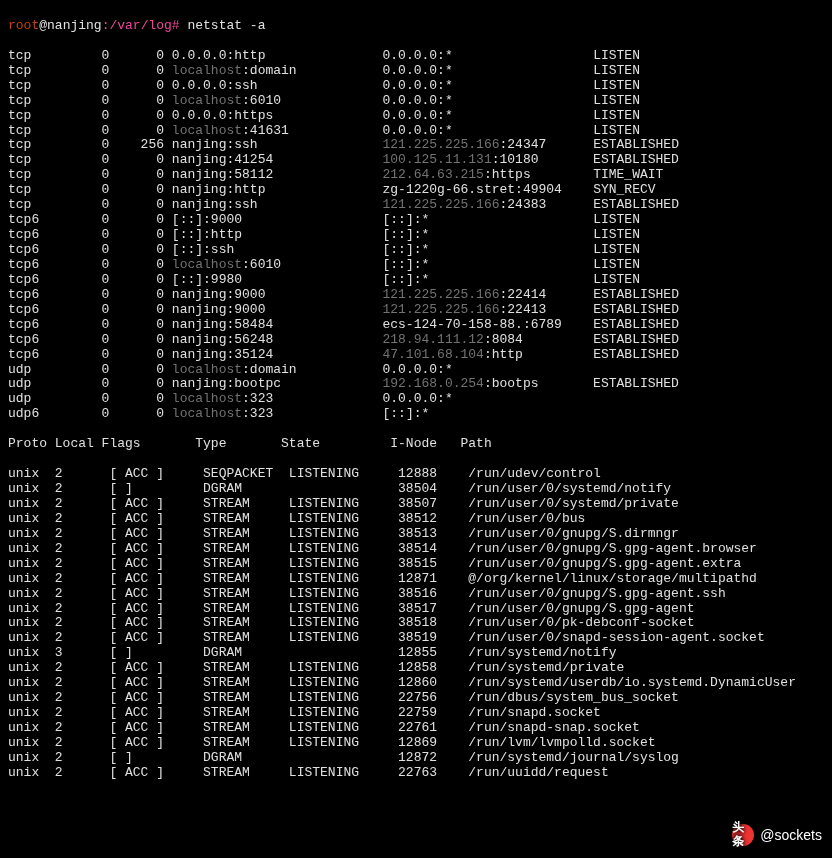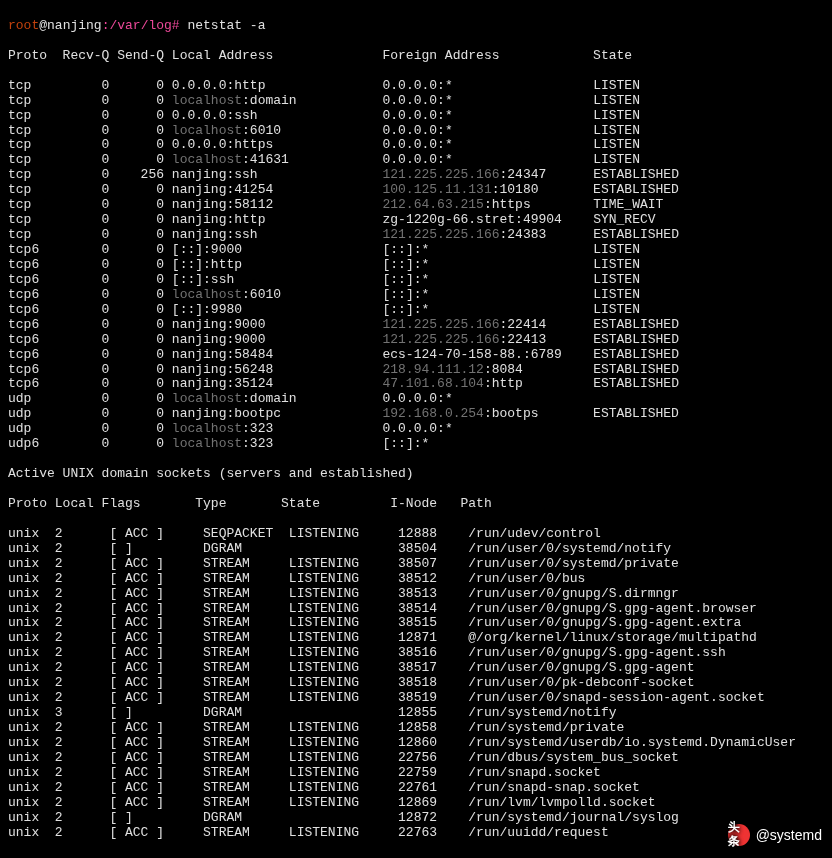--- a/index.html
+++ b/index.html
@@ -39,23 +39,21 @@
     width: 22px; height: 22px; border-radius: 50%;
     background: #e33; display: inline-flex; align-items: center;
     justify-content: center; font-size: 12px; font-weight: bold; font-family: Liberation Serif, serif;
   }
 </style>
 </head>
 <body>
 
 <div class="terminal">
 <div class="prompt"><span class="user">root</span><span>@</span><span class="host">nanjing</span><span class="path">:/var/log#</span><span> netstat -a</span></div>
-<div id="inet-header" class="row">Proto  Recv-Q Send-Q Local Address              Foreign Address            State</div>
 <div id="inet-body"><div class="row">tcp         0      0 <span><span>0.0.0.0:http</span>               </span><span><span>0.0.0.0:*</span>                  </span>LISTEN</div><div class="row">tcp         0      0 <span><span class="magenta">localhost</span><span>:domain</span>           </span><span><span>0.0.0.0:*</span>                  </span>LISTEN</div><div class="row">tcp         0      0 <span><span>0.0.0.0:ssh</span>                </span><span><span>0.0.0.0:*</span>                  </span>LISTEN</div><div class="row">tcp         0      0 <span><span class="magenta">localhost</span><span>:6010</span>             </span><span><span>0.0.0.0:*</span>                  </span>LISTEN</div><div class="row">tcp         0      0 <span><span>0.0.0.0:https</span>              </span><span><span>0.0.0.0:*</span>                  </span>LISTEN</div><div class="row">tcp         0      0 <span><span class="magenta">localhost</span><span>:41631</span>            </span><span><span>0.0.0.0:*</span>                  </span>LISTEN</div><div class="row">tcp         0    256 <span><span>nanjing:ssh</span>                </span><span><span class="magenta">121.225.225.166</span><span>:24347</span>      </span>ESTABLISHED</div><div class="row">tcp         0      0 <span><span>nanjing:41254</span>              </span><span><span class="magenta">100.125.11.131</span><span>:10180</span>       </span>ESTABLISHED</div><div class="row">tcp         0      0 <span><span>nanjing:58112</span>              </span><span><span class="magenta">212.64.63.215</span><span>:https</span>        </span>TIME_WAIT</div><div class="row">tcp         0      0 <span><span>nanjing:http</span>               </span><span><span>zg-1220g-66.stret:49904</span>    </span>SYN_RECV</div><div class="row">tcp         0      0 <span><span>nanjing:ssh</span>                </span><span><span class="magenta">121.225.225.166</span><span>:24383</span>      </span>ESTABLISHED</div><div class="row">tcp6        0      0 <span><span>[::]:9000</span>                  </span><span><span>[::]:*</span>                     </span>LISTEN</div><div class="row">tcp6        0      0 <span><span>[::]:http</span>                  </span><span><span>[::]:*</span>                     </span>LISTEN</div><div class="row">tcp6        0      0 <span><span>[::]:ssh</span>                   </span><span><span>[::]:*</span>                     </span>LISTEN</div><div class="row">tcp6        0      0 <span><span class="magenta">localhost</span><span>:6010</span>             </span><span><span>[::]:*</span>                     </span>LISTEN</div><div class="row">tcp6        0      0 <span><span>[::]:9980</span>                  </span><span><span>[::]:*</span>                     </span>LISTEN</div><div class="row">tcp6        0      0 <span><span>nanjing:9000</span>               </span><span><span class="magenta">121.225.225.166</span><span>:22414</span>      </span>ESTABLISHED</div><div class="row">tcp6        0      0 <span><span>nanjing:9000</span>               </span><span><span class="magenta">121.225.225.166</span><span>:22413</span>      </span>ESTABLISHED</div><div class="row">tcp6        0      0 <span><span>nanjing:58484</span>              </span><span><span>ecs-124-70-158-88.:6789</span>    </span>ESTABLISHED</div><div class="row">tcp6        0      0 <span><span>nanjing:56248</span>              </span><span><span class="magenta">218.94.111.12</span><span>:8084</span>         </span>ESTABLISHED</div><div class="row">tcp6        0      0 <span><span>nanjing:35124</span>              </span><span><span class="magenta">47.101.68.104</span><span>:http</span>         </span>ESTABLISHED</div><div class="row">udp         0      0 <span><span class="magenta">localhost</span><span>:domain</span>           </span><span><span>0.0.0.0:*</span>                  </span></div><div class="row">udp         0      0 <span><span>nanjing:bootpc</span>             </span><span><span class="magenta">192.168.0.254</span><span>:bootps</span>       </span>ESTABLISHED</div><div class="row">udp         0      0 <span><span class="magenta">localhost</span><span>:323</span>              </span><span><span>0.0.0.0:*</span>                  </span></div><div class="row">udp6        0      0 <span><span class="magenta">localhost</span><span>:323</span>              </span><span><span>[::]:*</span>                     </span></div></div>
-<div>Active UNIX domain sockets (servers and established)</div>
 <div id="unix-header" class="row">Proto Local Flags       Type       State         I-Node   Path</div>
 <div id="unix-body"><div class="row">unix  2      [ ACC ]     SEQPACKET  LISTENING     12888    /run/udev/control</div><div class="row">unix  2      [ ]         DGRAM                    38504    /run/user/0/systemd/notify</div><div class="row">unix  2      [ ACC ]     STREAM     LISTENING     38507    /run/user/0/systemd/private</div><div class="row">unix  2      [ ACC ]     STREAM     LISTENING     38512    /run/user/0/bus</div><div class="row">unix  2      [ ACC ]     STREAM     LISTENING     38513    /run/user/0/gnupg/S.dirmngr</div><div class="row">unix  2      [ ACC ]     STREAM     LISTENING     38514    /run/user/0/gnupg/S.gpg-agent.browser</div><div class="row">unix  2      [ ACC ]     STREAM     LISTENING     38515    /run/user/0/gnupg/S.gpg-agent.extra</div><div class="row">unix  2      [ ACC ]     STREAM     LISTENING     12871    @/org/kernel/linux/storage/multipathd</div><div class="row">unix  2      [ ACC ]     STREAM     LISTENING     38516    /run/user/0/gnupg/S.gpg-agent.ssh</div><div class="row">unix  2      [ ACC ]     STREAM     LISTENING     38517    /run/user/0/gnupg/S.gpg-agent</div><div class="row">unix  2      [ ACC ]     STREAM     LISTENING     38518    /run/user/0/pk-debconf-socket</div><div class="row">unix  2      [ ACC ]     STREAM     LISTENING     38519    /run/user/0/snapd-session-agent.socket</div><div class="row">unix  3      [ ]         DGRAM                    12855    /run/systemd/notify</div><div class="row">unix  2      [ ACC ]     STREAM     LISTENING     12858    /run/systemd/private</div><div class="row">unix  2      [ ACC ]     STREAM     LISTENING     12860    /run/systemd/userdb/io.systemd.DynamicUser</div><div class="row">unix  2      [ ACC ]     STREAM     LISTENING     22756    /run/dbus/system_bus_socket</div><div class="row">unix  2      [ ACC ]     STREAM     LISTENING     22759    /run/snapd.socket</div><div class="row">unix  2      [ ACC ]     STREAM     LISTENING     22761    /run/snapd-snap.socket</div><div class="row">unix  2      [ ACC ]     STREAM     LISTENING     12869    /run/lvm/lvmpolld.socket</div><div class="row">unix  2      [ ]         DGRAM                    12872    /run/systemd/journal/syslog</div><div class="row">unix  2      [ ACC ]     STREAM     LISTENING     22763    /run/uuidd/request</div></div>
 </div>
 
 <div class="watermark">
   <span class="logo">头条</span>
-  <span>@systemd</span>
+  <span>@sockets</span>
 </div>
 
 </body></html>

